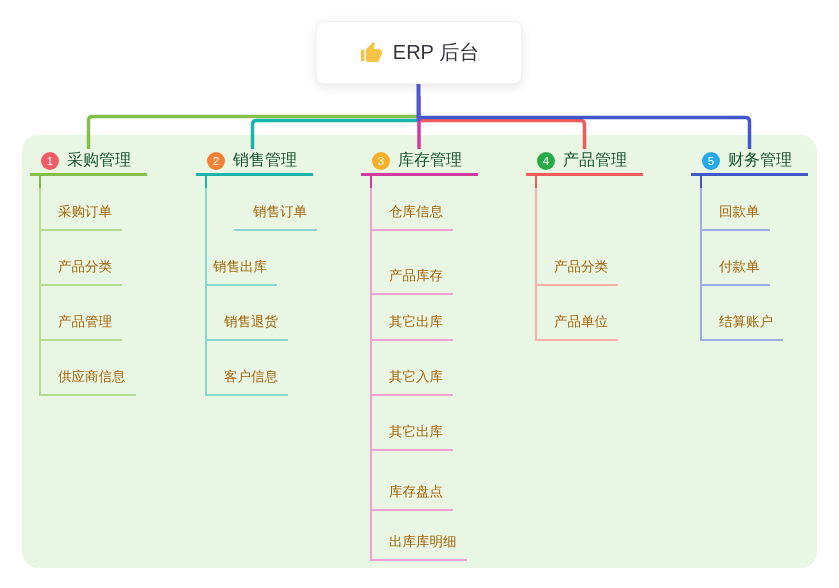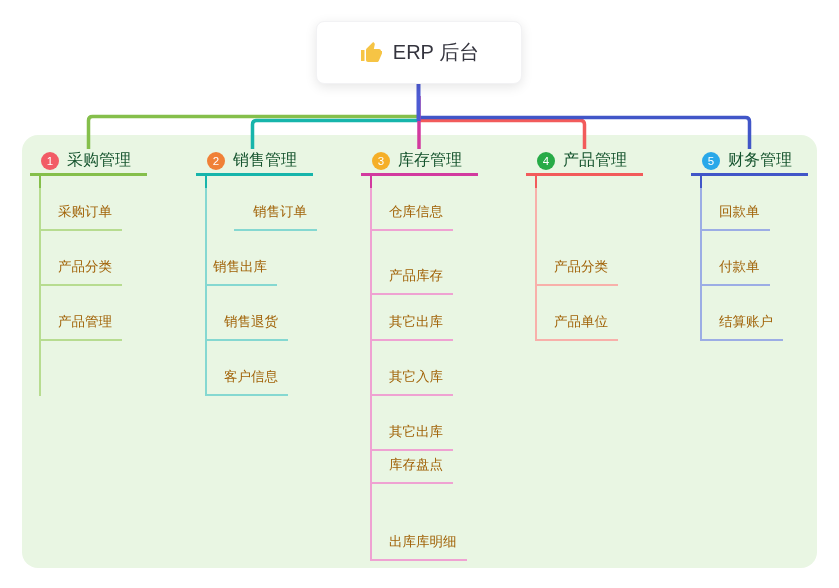--- a/index.html
+++ b/index.html
@@ -71,20 +71,21 @@
   </div>
 
   <div class="blabel b1" style="left: 30px; --c: #85bf4b; --cl: #b7dc90; --badge: #f25c66;">
     <span class="badge">1</span>
     <span class="btext">采购管理</span>
   </div>
   <div class="vline b1" style="left: 39px; height: 220px; --c: #85bf4b; --cl: #b7dc90; --badge: #f25c66;"></div>
   <div class="child b1" style="left: 39px; top: 202px; --c: #85bf4b; --cl: #b7dc90; --badge: #f25c66;">采购订单</div>
   <div class="child b1" style="left: 39px; top: 257px; --c: #85bf4b; --cl: #b7dc90; --badge: #f25c66;">产品分类</div>
   <div class="child b1" style="left: 39px; top: 312px; --c: #85bf4b; --cl: #b7dc90; --badge: #f25c66;">产品管理</div>
+  <div class="child b1" style="left: 39px; top: 367px; --c: #85bf4b; --cl: #b7dc90; --badge: #f25c66;">供应商信息</div>
 
   <div class="blabel b2" style="left: 196px; --c: #17b5ab; --cl: #85d8d1; --badge: #f08137;">
     <span class="badge">2</span>
     <span class="btext">销售管理</span>
   </div>
   <div class="vline b2" style="left: 205px; height: 220px; --c: #17b5ab; --cl: #85d8d1; --badge: #f08137;"></div>
   <div class="child b2" style="left: 205px; top: 202px; margin-left: 29px; --c: #17b5ab; --cl: #85d8d1; --badge: #f08137;">销售订单</div>
   <div class="child b2" style="left: 205px; top: 257px; padding-left: 8px; --c: #17b5ab; --cl: #85d8d1; --badge: #f08137;">销售出库</div>
   <div class="child b2" style="left: 205px; top: 367px; --c: #17b5ab; --cl: #85d8d1; --badge: #f08137;">客户信息</div>
   <div class="child b2" style="left: 205px; top: 312px; --c: #17b5ab; --cl: #85d8d1; --badge: #f08137;">销售退货</div>
@@ -92,21 +93,21 @@
   <div class="blabel b3" style="left: 361px; --c: #d23a9f; --cl: #efa2d2; --badge: #f5af28;">
     <span class="badge">3</span>
     <span class="btext">库存管理</span>
   </div>
   <div class="vline b3" style="left: 370px; height: 385px; --c: #d23a9f; --cl: #efa2d2; --badge: #f5af28;"></div>
   <div class="child b3" style="left: 370px; top: 202px; --c: #d23a9f; --cl: #efa2d2; --badge: #f5af28;">仓库信息</div>
   <div class="child b3" style="left: 370px; top: 266px; --c: #d23a9f; --cl: #efa2d2; --badge: #f5af28;">产品库存</div>
   <div class="child b3" style="left: 370px; top: 312px; --c: #d23a9f; --cl: #efa2d2; --badge: #f5af28;">其它出库</div>
   <div class="child b3" style="left: 370px; top: 367px; --c: #d23a9f; --cl: #efa2d2; --badge: #f5af28;">其它入库</div>
   <div class="child b3" style="left: 370px; top: 422px; --c: #d23a9f; --cl: #efa2d2; --badge: #f5af28;">其它出库</div>
-  <div class="child b3" style="left: 370px; top: 455px; --c: #d23a9f; --cl: #efa2d2; --badge: #f5af28;">库存盘点</div>
+  <div class="child b3" style="left: 370px; top: 482px; --c: #d23a9f; --cl: #efa2d2; --badge: #f5af28;">库存盘点</div>
   <div class="child b3" style="left: 370px; top: 532px; --c: #d23a9f; --cl: #efa2d2; --badge: #f5af28;">出库库明细</div>
 
   <div class="blabel b4" style="left: 526px; --c: #f25b5b; --cl: #f8b0aa; --badge: #27ab47;">
     <span class="badge">4</span>
     <span class="btext">产品管理</span>
   </div>
   <div class="vline b4" style="left: 535px; height: 165px; --c: #f25b5b; --cl: #f8b0aa; --badge: #27ab47;"></div>
   <div class="child b4" style="left: 535px; top: 257px; --c: #f25b5b; --cl: #f8b0aa; --badge: #27ab47;">产品分类</div>
   <div class="child b4" style="left: 535px; top: 312px; text-align: right; --c: #f25b5b; --cl: #f8b0aa; --badge: #27ab47;">产品单位</div>
 

